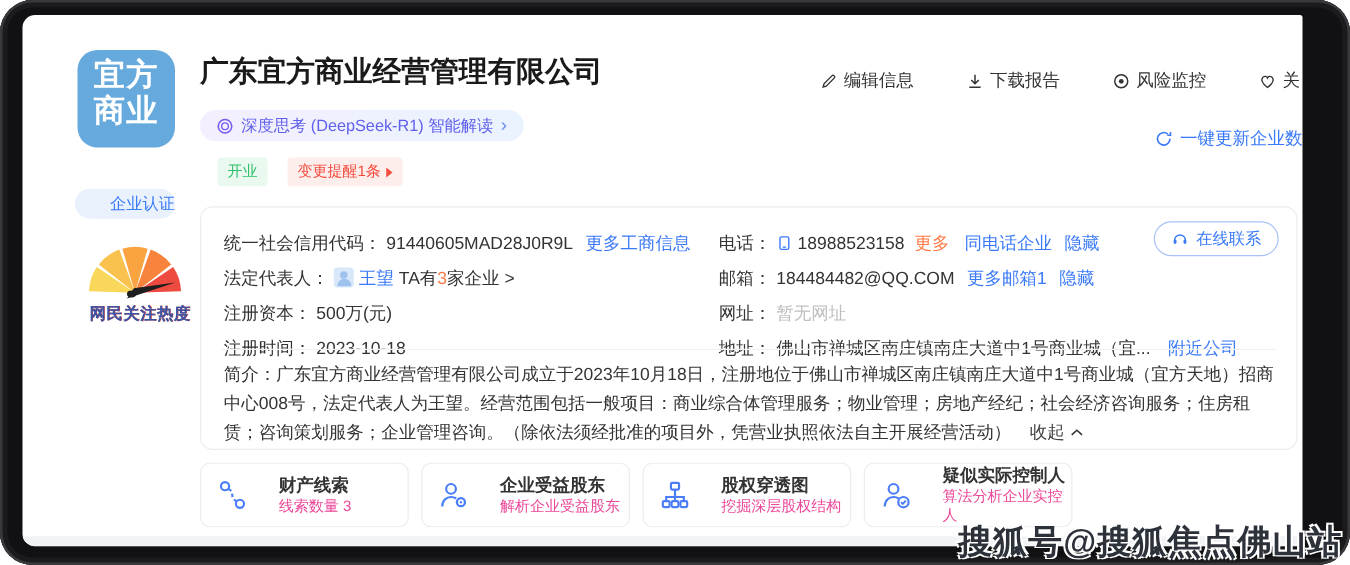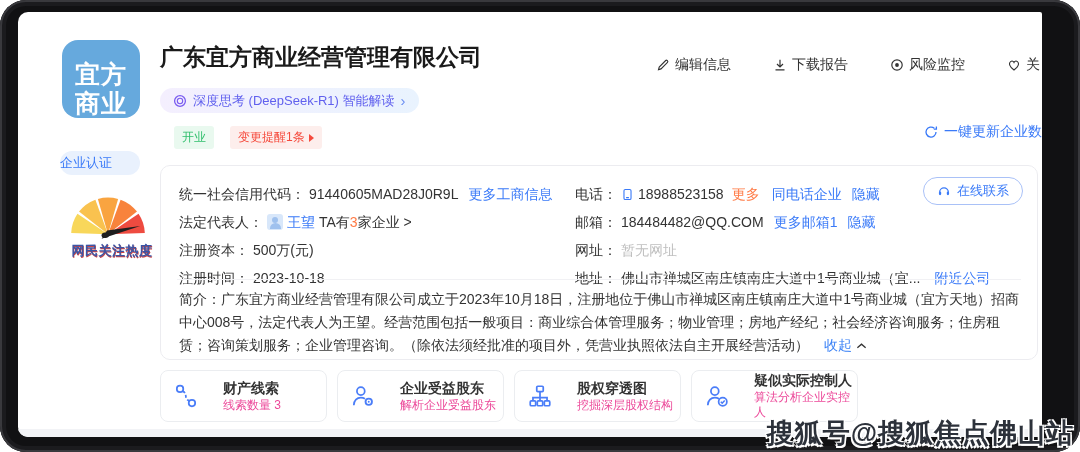--- a/index.html
+++ b/index.html
@@ -8,61 +8,61 @@
   .frame { position:absolute; inset:0; border-radius:26px; background:#111113;
            box-shadow: inset 0 0 0 2px #39393d, inset 0 0 0 6px #1b1b1e; }
 
   .content { position:absolute; left:18px; top:12px; right:38px; bottom:15px;
              background:#fff; border-radius:10px 2px 2px 10px; overflow:hidden; }
   .bottom-strip { position:absolute; left:0; right:0; bottom:0; height:8px; background:#f2f3f6; }
 
   
   .logo { position:absolute; left:44px; top:28px; width:78px; height:78px; background:#66a9dd;
           border-radius:16px; color:#fff; font-weight:bold; font-size:25px; line-height:29px;
-          text-align:center; padding-top:20px; letter-spacing:1px; }
+          text-align:center; padding-top:6px; letter-spacing:1px; }
   .company-name { position:absolute; left:142px; top:30px; font-size:23px; font-weight:700; color:#1a1a1a; }
   .ai-pill { position:absolute; left:142px; top:76px; height:25px; display:inline-flex; align-items:center;
              gap:6px; padding:0 13px; border-radius:14px;
              background:linear-gradient(90deg,#f4effe,#e9f3fe); color:#6060ee; font-size:13px; cursor:pointer; }
   .ai-arrow { font-size:15px; color:#6a8df2; }
   .tag-row { position:absolute; left:156px; top:114px; display:flex; gap:16px; align-items:center;text-align:right; }
   .tag-open { background:#e9f9ef; color:#30bf6c; font-size:12px; padding:3px 8px; border-radius:3px; }
   .tag-alert { background:#fdeeec; color:#f54a3c; font-size:12px; padding:3px 8px; border-radius:3px;
                display:flex; align-items:center; gap:4px; }
   .tri-right { width:0; height:0; border-left:5px solid #f54a3c; border-top:4px solid transparent; border-bottom:4px solid transparent; }
 
   .actions { position:absolute; top:44px; right:2px; display:flex; gap:42px; font-size:14px; color:#333; white-space:nowrap; }
   .action { display:flex; align-items:center; gap:5px; cursor:pointer; }
-  .update-link { position:absolute; top:111px; right:0; display:flex; align-items:center; gap:6px;
+  .update-link { position:absolute; top:90px; right:0; display:flex; align-items:center; gap:6px;
                  color:#3a7af8; font-size:14px; white-space:nowrap; cursor:pointer; }
 
   
   .cert-badge { position:absolute; left:42px; top:139px; width:80px; height:24px; background:#e9f1fd;
-                color:#3a7af8; font-size:13px; line-height:24px; text-align:left; border-radius:13px; }
+                color:#3a7af8; font-size:13px; line-height:24px; text-align:right; border-radius:13px; }
   .gauge { position:absolute; left:44px; top:176px; width:100px; text-align:center; }
   .gauge-label { margin-top:2px; font-size:13px; font-weight:bold; color:#3b55a5; text-shadow:0.5px 0.5px 0 #c44; letter-spacing:0.5px; }
 
   
   .info-card { position:absolute; left:142px; top:153px; width:878px; height:195px;
                border:1px solid #ececf0; border-radius:10px; background:#fff; }
   .col { position:absolute; top:14px; font-size:14px; color:#333; }
   .col-left { left:18px; }
   .col-right { left:414px; }
   .irow { height:28px; line-height:20px; display:flex; align-items:center; gap:4px; white-space:nowrap; }
   .lnk { color:#3a7af8; cursor:pointer; }
   .orange { color:#ff7a45; }
   .muted { color:#bfbfbf; }
   .avatar16 { width:16px; height:16px; border-radius:3px; background:#d8e7fa; display:inline-block; vertical-align:-3px; position:relative; }
   .avatar16:before { content:""; position:absolute; left:5px; top:2.5px; width:6px; height:6px; border-radius:50%; background:#9fc1ee; }
   .avatar16:after { content:""; position:absolute; left:2.5px; top:9px; width:11px; height:6px; border-radius:6px 6px 0 0; background:#9fc1ee; }
   .contact-btn { position:absolute; right:14px; top:11px; display:flex; align-items:center; gap:6px;
                  border:1px solid #a9c1f7; color:#3a7af8; font-size:13px; padding:4px 13px; border-radius:15px; cursor:pointer; background:#fff; }
   .divider { position:absolute; left:16px; right:16px; top:113px; border-top:1px solid #f1f1f4; }
   .intro { position:absolute; left:18px; right:16px; top:122px; font-size:14px; line-height:23px; color:#333; }
-  .collapse { color:#3b82f6; cursor:pointer; white-space:nowrap;padding-left:11px; }
+  .collapse { color:#404040; cursor:pointer; white-space:nowrap;padding-left:11px; }
 
   
   .cards { position:absolute; left:142px; top:358px; width:880px; display:flex; gap:10px; overflow:hidden; }
   .fcard { width:167px; height:52px; border:1px solid #ebedf0; border-radius:8px; display:flex;
            align-items:center; gap:24px; padding-left:12px; flex:none; cursor:pointer; background:#fff; }
   .fcard-title { font-size:14px; font-weight:bold; color:#333; line-height:17px; }
   .fcard-sub { font-size:12px; color:#ec4899; line-height:15px; margin-top:1px; }
 
   .watermark { position:absolute; right:6px; bottom:1px; font-size:27px; font-weight:700; color:#2c313a; letter-spacing:1px;
                text-shadow:-1.5px -1.5px 0 #fff, 1.5px -1.5px 0 #fff, -1.5px 1.5px 0 #fff, 1.5px 1.5px 0 #fff; z-index:9; }

